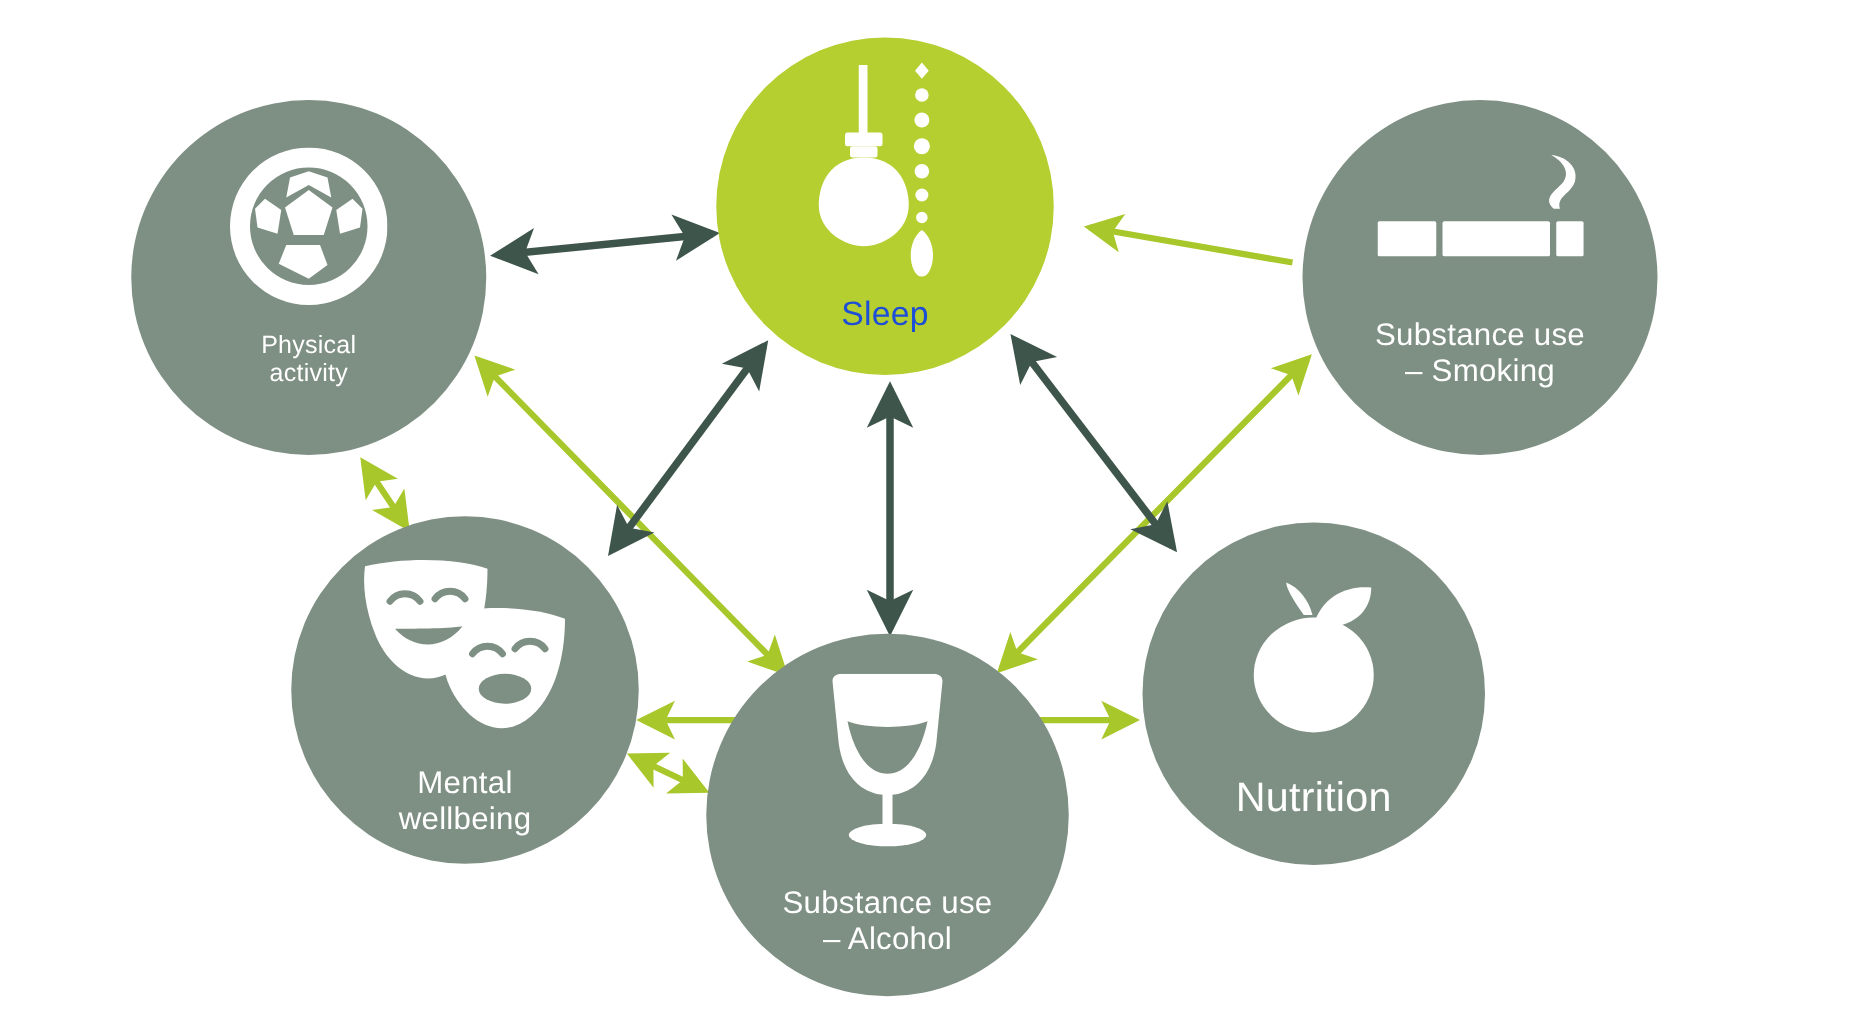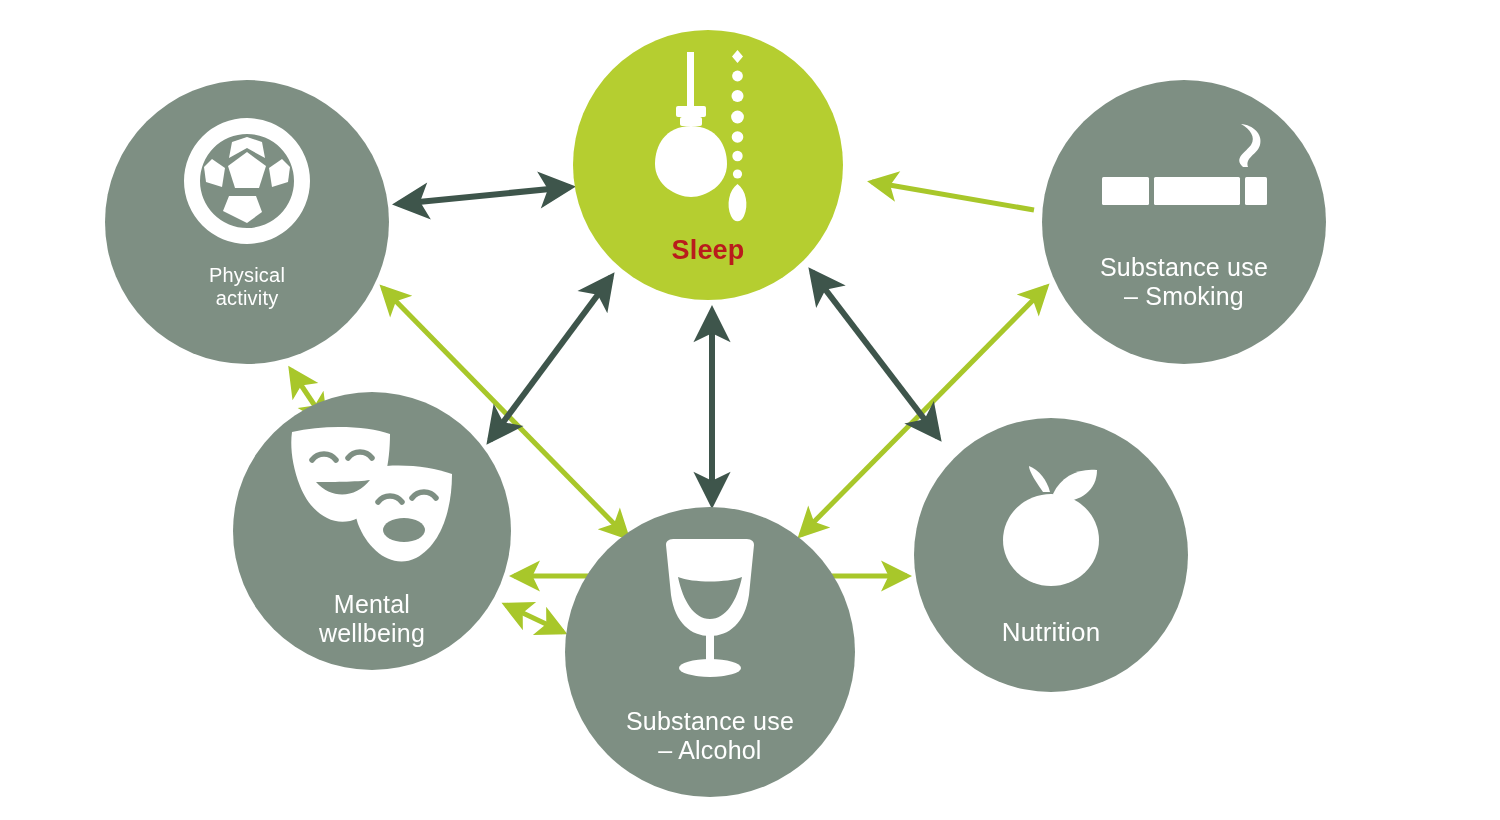--- a/index.html
+++ b/index.html
@@ -40,22 +40,22 @@
   }
   .node-label {
     color: #ffffff;
     text-align: center;
     line-height: 1.14;
     letter-spacing: 0.2px;
     white-space: pre-line;
     font-weight: 400;
   }
   .node-label.bold {
-    font-weight: bold;
-    color: #b91c1c;
+    font-weight: normal;
+    color: #1d4ed8;
   }
 </style>
 </head>
 <body>
 
 <div id="diagram-root">
 
   <svg id="diagram-svg" viewBox="0 0 1500 820">
     <defs>
       <marker id="dark-head" markerWidth="7" markerHeight="7" refX="5.6" refY="3.5" orient="auto" markerUnits="strokeWidth">
@@ -146,21 +146,21 @@
           <rect x="143" y="55" width="22" height="28" rx="1.5"></rect>
           <path d="M141 45 C 131 36, 144 30, 149 23 C 154 15, 148 7, 139 2
                    C 151 3, 161 12, 158 23 C 155 33, 143 35, 146 45 Z"></path>
         </g>
       </svg>
     </span>
     <span class="node-label" style="font-size:25px; margin-top:22px;">Substance use
 – Smoking</span>
   </div>
 
-  <div class="node-circle node-grey" style="left:233px; top:392px; width:278px; height:278px; padding-top:32px;">
+  <div class="node-circle node-grey" style="left:233px; top:413px; width:278px; height:278px; padding-top:32px;">
     <span class="node-icon">
       <svg width="172" height="140" viewBox="0 0 172 140">
         <g fill="#ffffff">
           <path d="M6 8 C 40 0, 82 2, 104 10 C 104 44, 96 80, 72 94
                    C 48 106, 24 88, 14 62 C 6 42, 4 22, 6 8 Z"></path>
           <path d="M68 48 C 96 38, 140 40, 166 50 C 166 84, 156 120, 130 134
                    C 106 146, 82 126, 72 100 C 66 82, 64 62, 68 48 Z"></path>
         </g>
         <g fill="#7e8f83">
           <path d="M26 36 C 32 28, 44 28, 50 36" stroke="#7e8f83" stroke-width="5.5" fill="none" stroke-linecap="round"></path>
@@ -196,16 +196,16 @@
   <div class="node-circle node-grey" style="left:914px; top:418px; width:274px; height:274px; padding-top:44px;">
     <span class="node-icon">
       <svg width="128" height="128" viewBox="0 0 128 128">
         <g fill="#ffffff">
           <path d="M56 30 C 46 16, 42 8, 42 4 C 52 8, 60 18, 63 30 Z"></path>
           <path d="M66 32 C 74 14, 92 6, 110 8 C 110 28, 94 40, 72 40 Z"></path>
           <ellipse cx="64" cy="78" rx="48" ry="46"></ellipse>
         </g>
       </svg>
     </span>
-    <span class="node-label" style="font-size:26px; margin-top:24px;">Nutrition</span>
+    <span class="node-label" style="font-size:33px; margin-top:24px;">Nutrition</span>
   </div>
 
 </div>
 
 </body></html>

